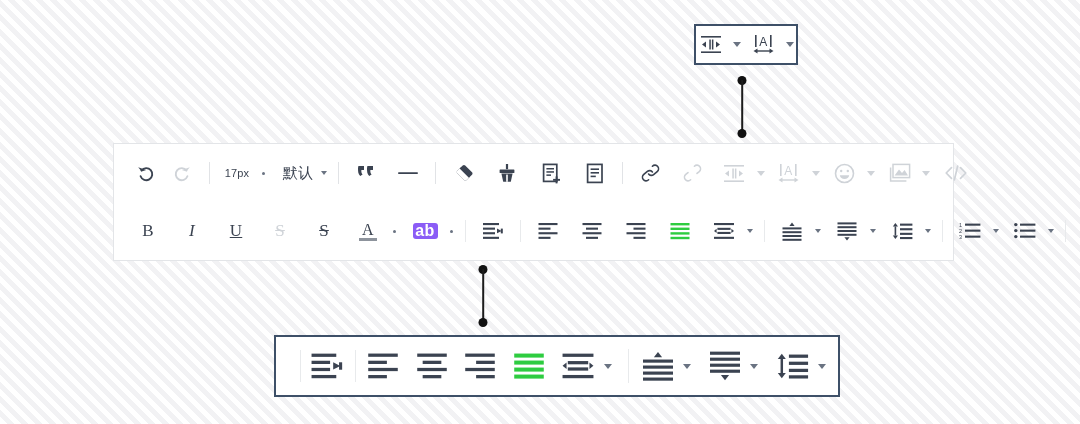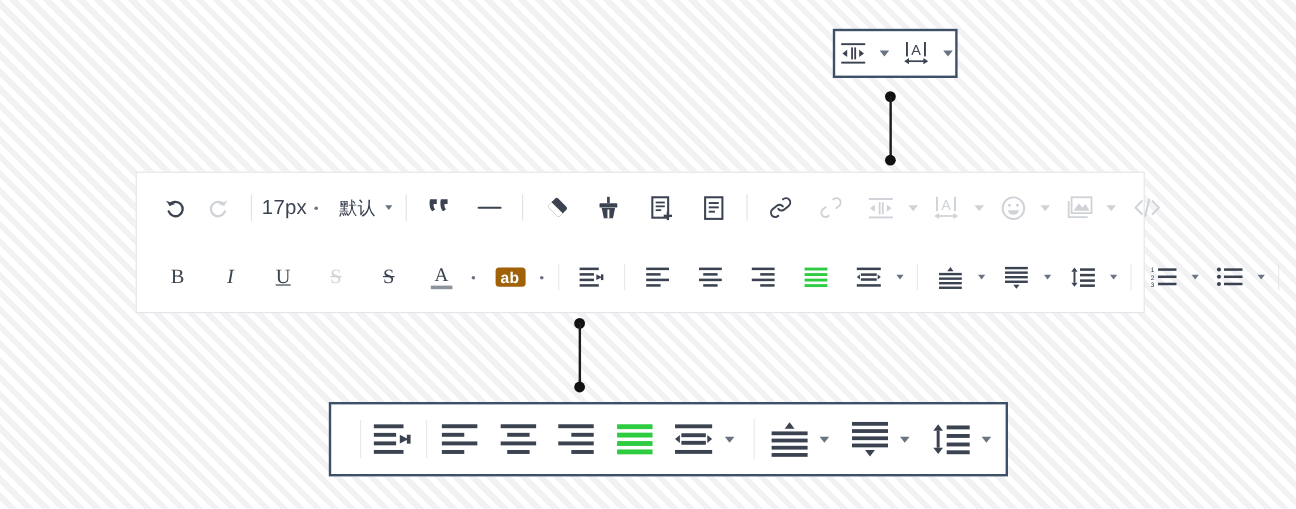--- a/index.html
+++ b/index.html
@@ -119,34 +119,34 @@
     display: inline-block;
     width: 3px; height: 3px;
     border-radius: 50%;
     background: #6a7382;
     margin-left: 7px;
     margin-right: 3px;
     flex: 0 0 auto;
   }
 
   .txt {
-    font-size: 17px;
+    font-size: 11px;
     color: #3b4351;
     white-space: nowrap;
     letter-spacing: .2px;
   }
   .txt.cn { font-size: 15px; }
 
   .pill {
     display: inline-flex;
     align-items: center;
     justify-content: center;
-    background: #a16207;
+    background: #8b5cf6;
     color: #ffffff;
-    font-size: 13px;
+    font-size: 16px;
     font-weight: bold;
     border-radius: 3px;
     width: 25px;
     height: 16px;
     letter-spacing: .4px;
   }
 
   svg { display: block; overflow: visible; }
 
   

